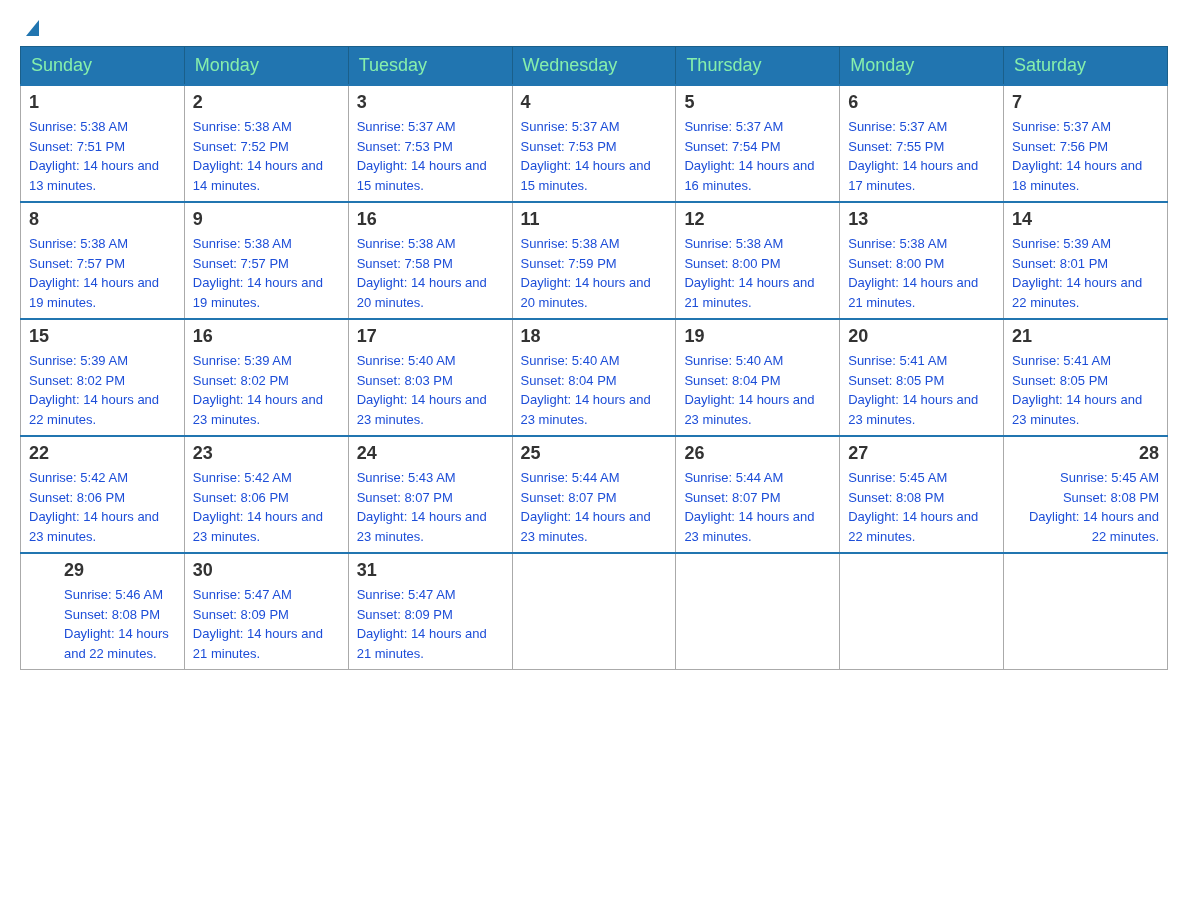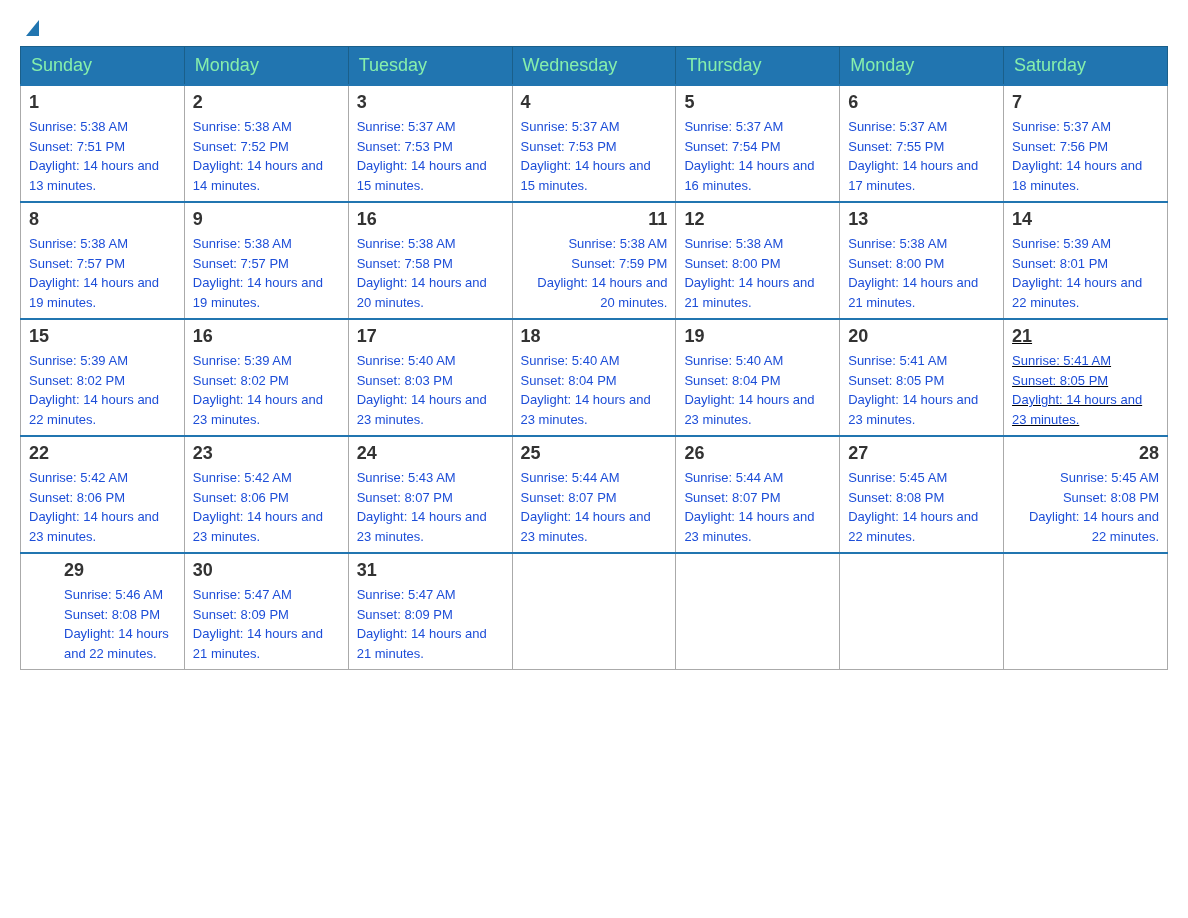--- a/index.html
+++ b/index.html
@@ -156,21 +156,21 @@
           <div class="day-info">Sunrise: 5:38 AM<br>Sunset: 7:57 PM<br>Daylight: 14 hours and 19 minutes.</div>
         </td>
         <td style="border-top: 2px solid rgb(33, 117, 176);">
           <span class="day-number">9</span>
           <div class="day-info">Sunrise: 5:38 AM<br>Sunset: 7:57 PM<br>Daylight: 14 hours and 19 minutes.</div>
         </td>
         <td style="border-top: 2px solid rgb(33, 117, 176);">
           <span class="day-number">16</span>
           <div class="day-info">Sunrise: 5:38 AM<br>Sunset: 7:58 PM<br>Daylight: 14 hours and 20 minutes.</div>
         </td>
-        <td style="border-top: 2px solid rgb(33, 117, 176); text-align: right;">
+        <td style="border-top: 2px solid rgb(33, 117, 176);">
           <span class="day-number">11</span>
           <div class="day-info">Sunrise: 5:38 AM<br>Sunset: 7:59 PM<br>Daylight: 14 hours and 20 minutes.</div>
         </td>
         <td style="border-top: 2px solid rgb(33, 117, 176);">
           <span class="day-number">12</span>
           <div class="day-info">Sunrise: 5:38 AM<br>Sunset: 8:00 PM<br>Daylight: 14 hours and 21 minutes.</div>
         </td>
         <td style="border-top: 2px solid rgb(33, 117, 176);">
           <span class="day-number">13</span>
           <div class="day-info">Sunrise: 5:38 AM<br>Sunset: 8:00 PM<br>Daylight: 14 hours and 21 minutes.</div>
@@ -198,21 +198,21 @@
           <div class="day-info">Sunrise: 5:40 AM<br>Sunset: 8:04 PM<br>Daylight: 14 hours and 23 minutes.</div>
         </td>
         <td style="border-top: 2px solid rgb(33, 117, 176);">
           <span class="day-number">19</span>
           <div class="day-info">Sunrise: 5:40 AM<br>Sunset: 8:04 PM<br>Daylight: 14 hours and 23 minutes.</div>
         </td>
         <td style="border-top: 2px solid rgb(33, 117, 176);">
           <span class="day-number">20</span>
           <div class="day-info">Sunrise: 5:41 AM<br>Sunset: 8:05 PM<br>Daylight: 14 hours and 23 minutes.</div>
         </td>
-        <td style="border-top: 2px solid rgb(33, 117, 176); text-decoration: underline;">
+        <td style="border-top: 2px solid rgb(33, 117, 176);">
           <span class="day-number">21</span>
           <div class="day-info">Sunrise: 5:41 AM<br>Sunset: 8:05 PM<br>Daylight: 14 hours and 23 minutes.</div>
         </td>
       </tr>
       <tr>
         <td style="border-top: 2px solid rgb(33, 117, 176);">
           <span class="day-number">22</span>
           <div class="day-info">Sunrise: 5:42 AM<br>Sunset: 8:06 PM<br>Daylight: 14 hours and 23 minutes.</div>
         </td>
         <td style="border-top: 2px solid rgb(33, 117, 176);">

